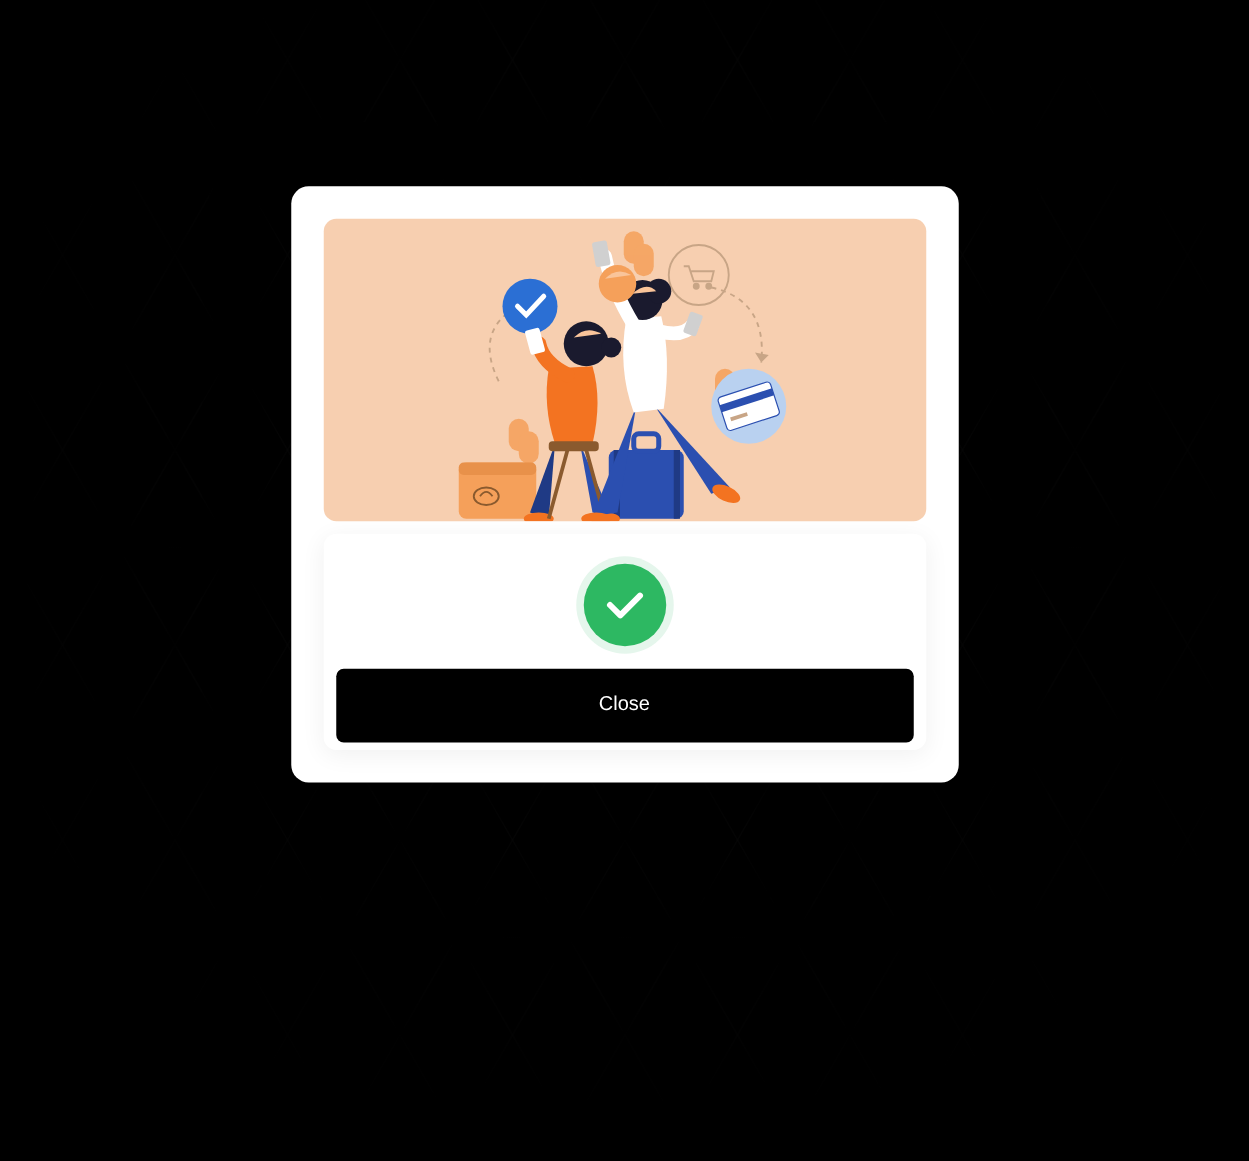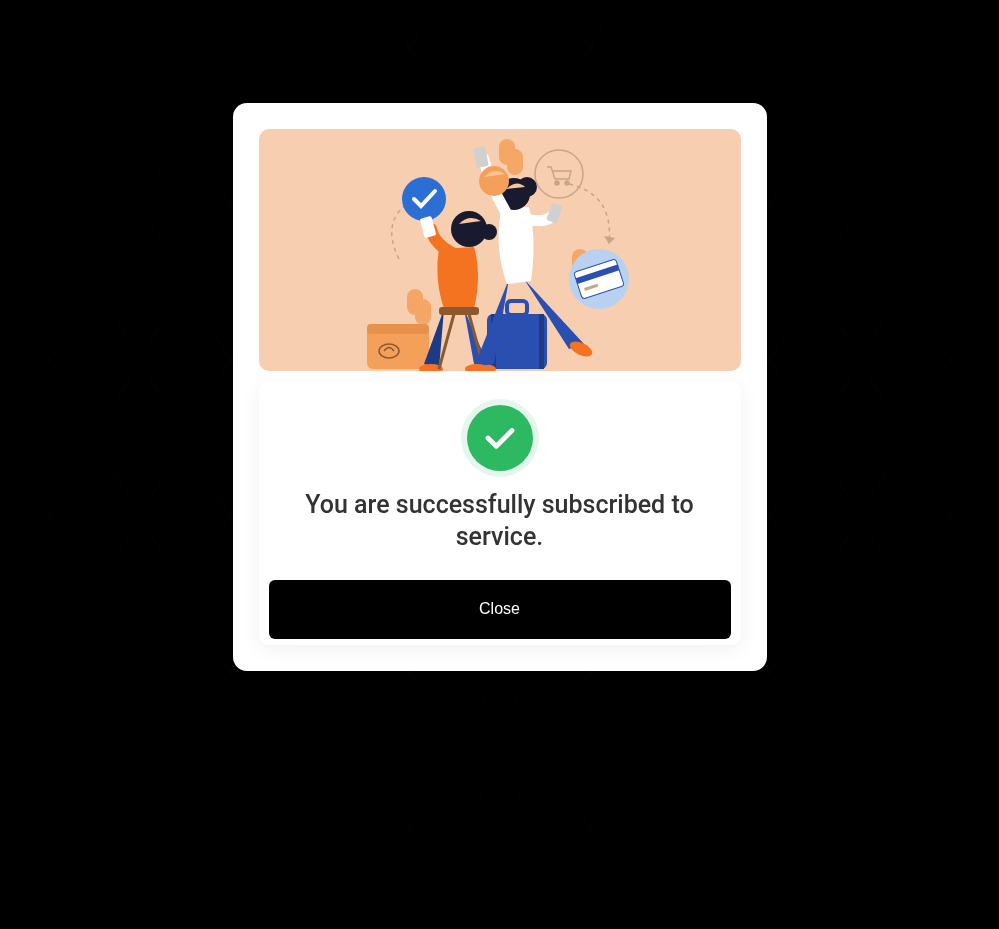--- a/index.html
+++ b/index.html
@@ -219,17 +219,16 @@
 
     </svg>
   </div>
 
   <div class="content-card">
     <div class="checkmark-circle">
       <svg viewBox="0 0 24 24" fill="none">
         <path d="M4 12 L9.5 17.5 L20 7" stroke="#fff" stroke-width="3.2" stroke-linecap="round" stroke-linejoin="round"></path>
       </svg>
     </div>
-    <div class="message">You are successfully subscribed to service.</div>
     <button class="close-btn">Close</button>
   </div>
 
 </div>
 
 </body></html>

